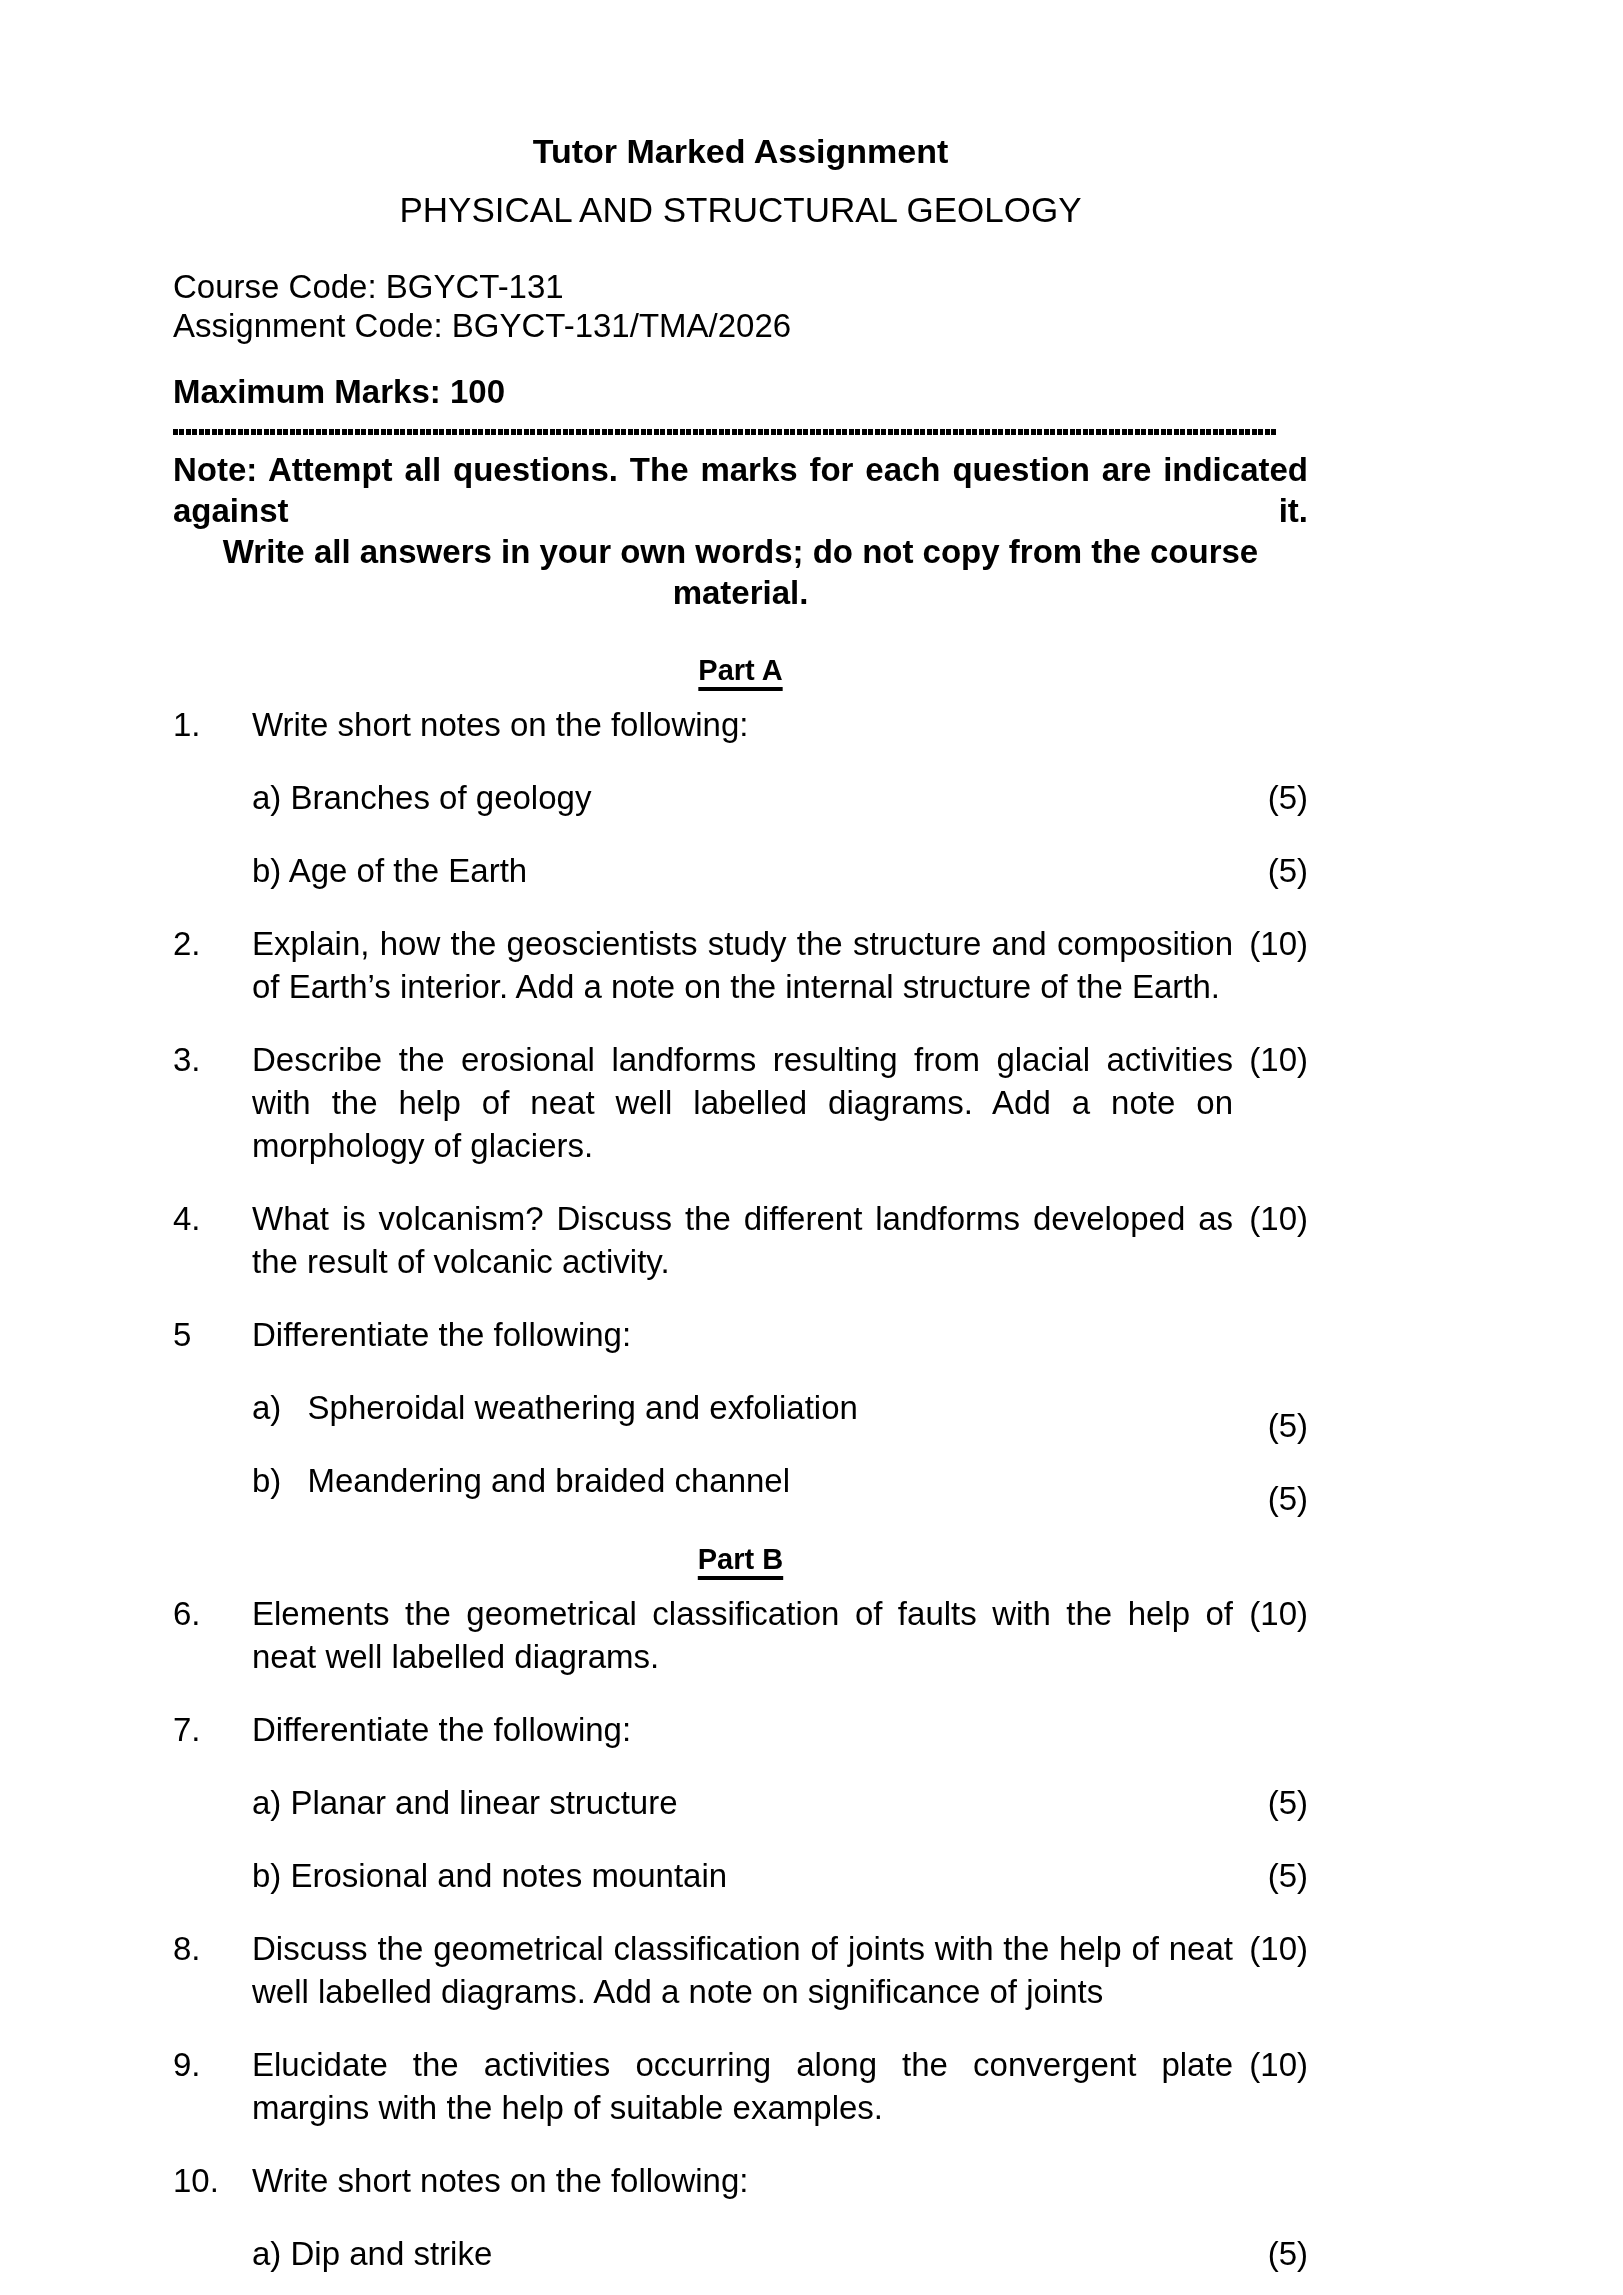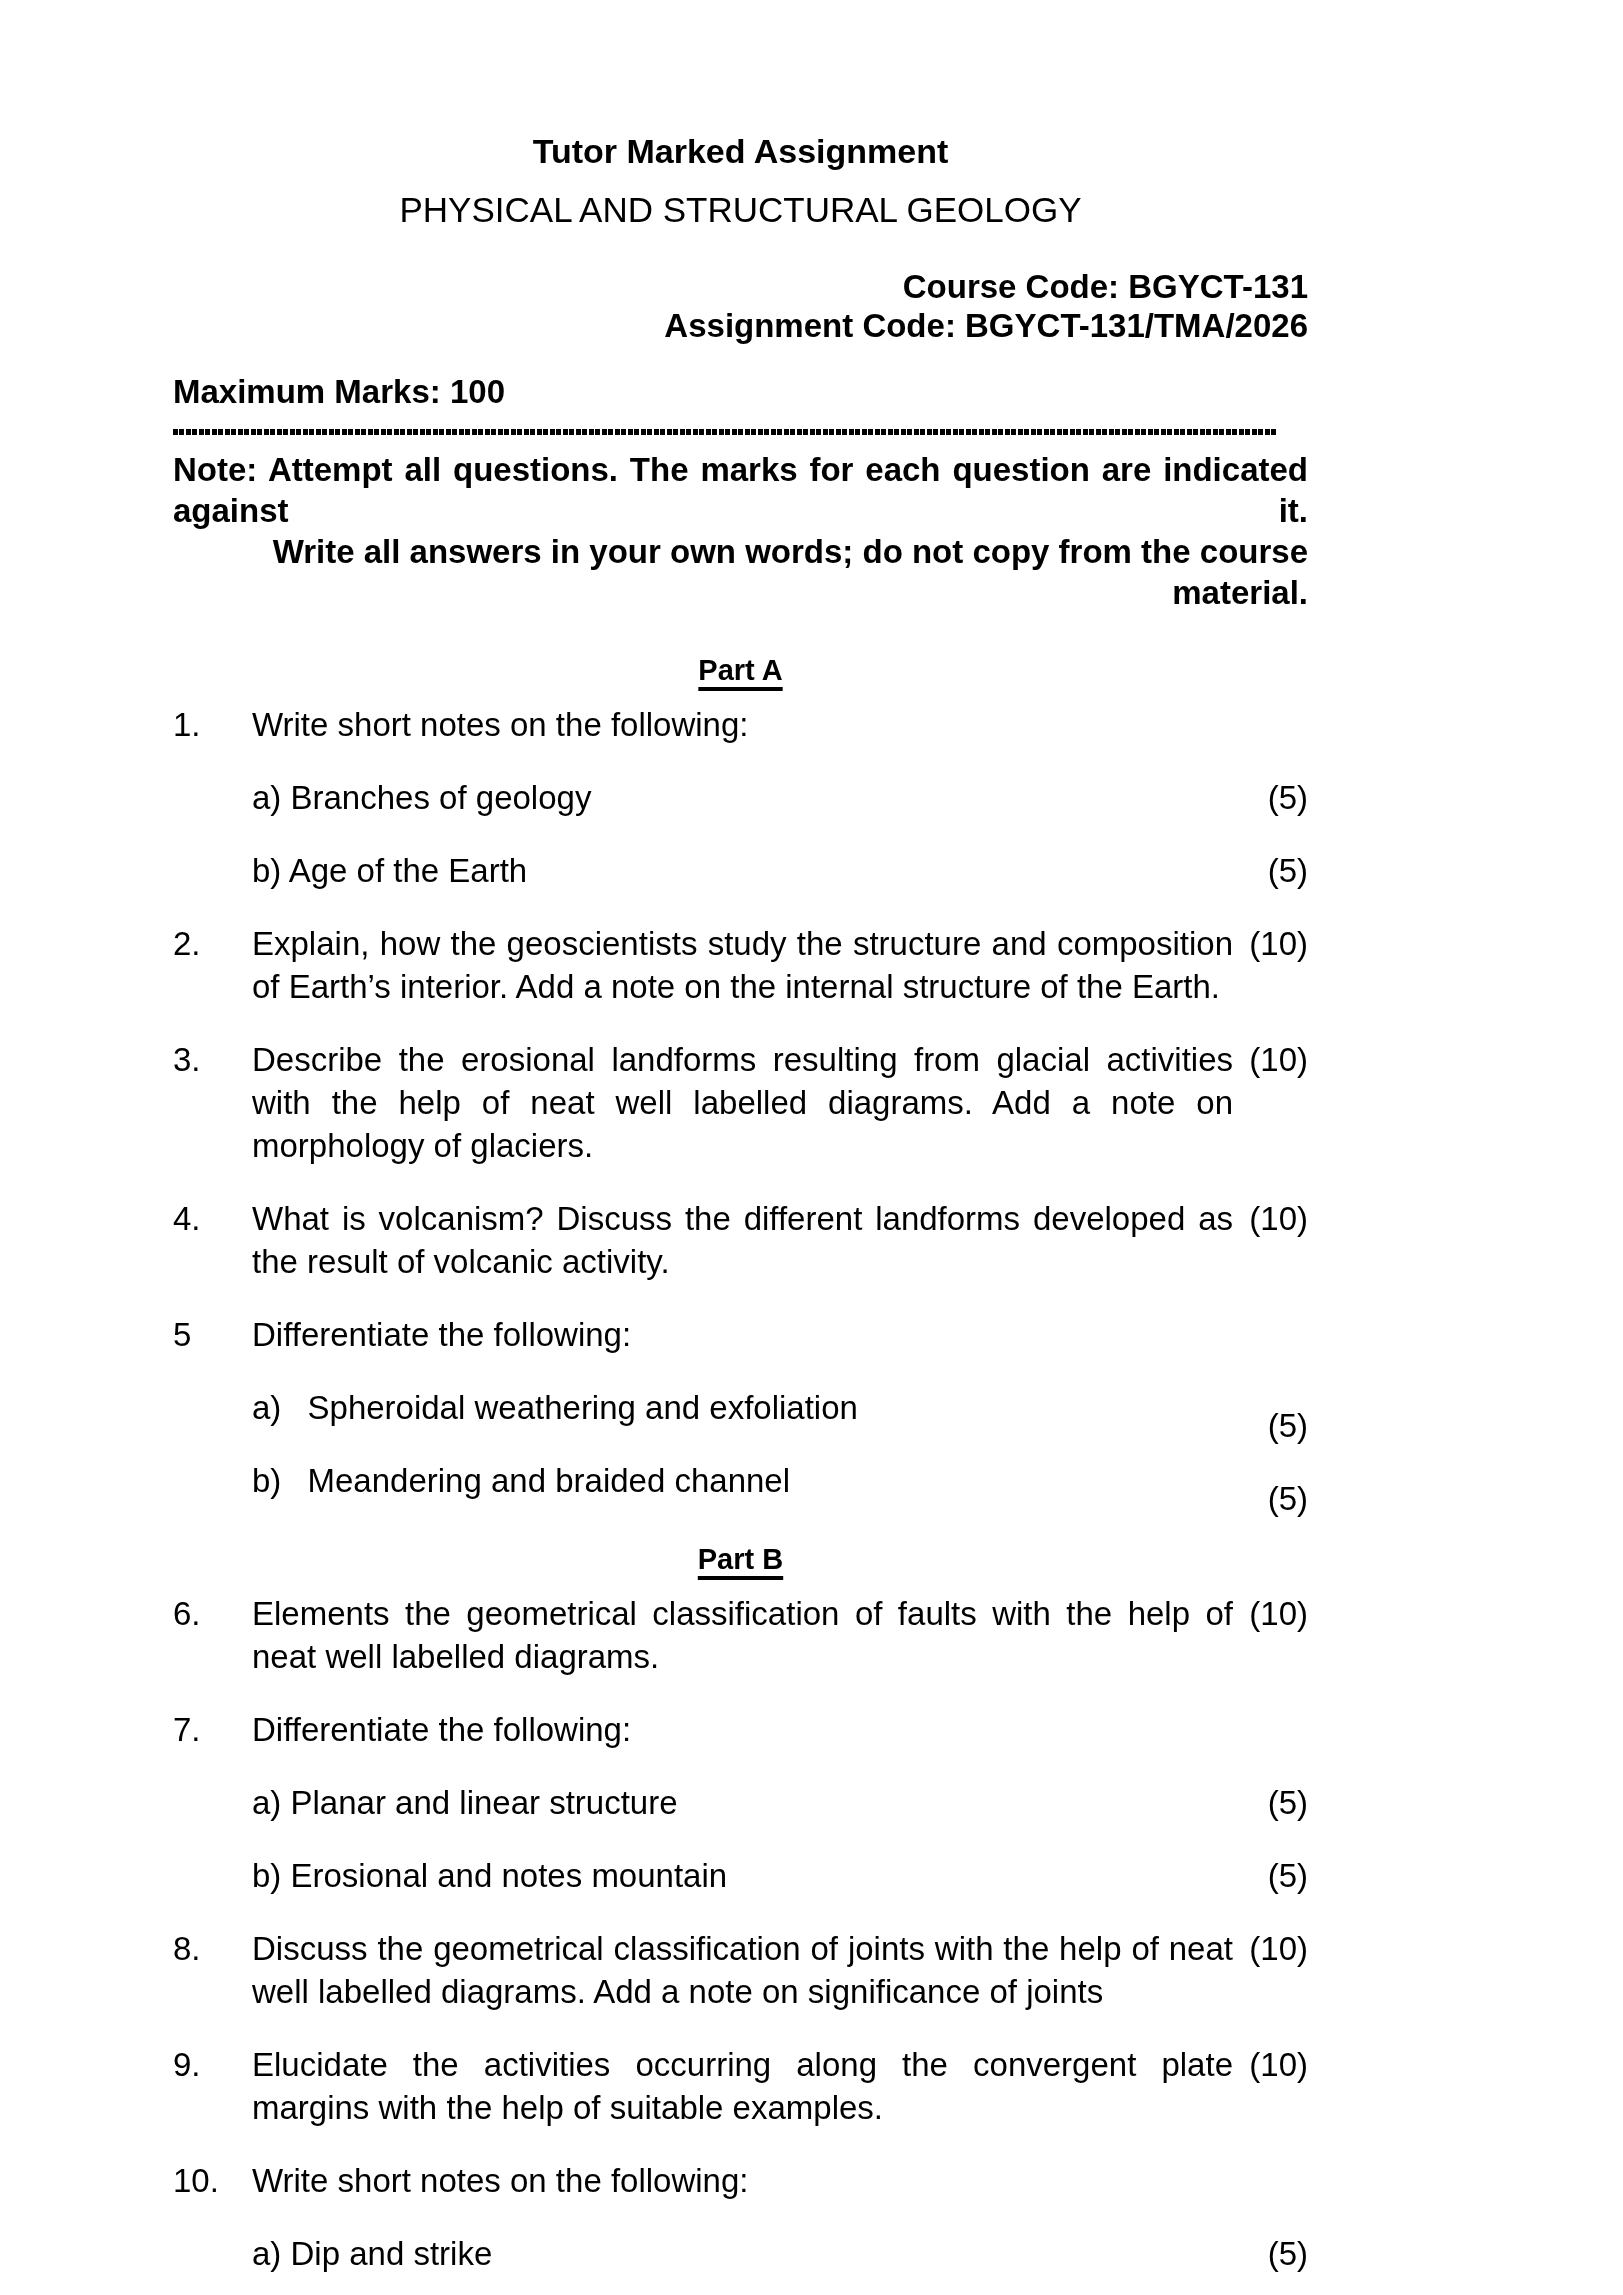--- a/index.html
+++ b/index.html
@@ -17,36 +17,36 @@
   }
   .doc-title {
     font-size: 34px; font-weight: bold;
     text-align: center; line-height: 41px; margin: 0;
   }
   .doc-subtitle {
     font-size: 35px; font-weight: normal;
     text-align: center; line-height: 43px; margin: 15.7px 0 0 0;
   }
   .meta {
-    font-weight: bold; text-align: right;
+    font-weight: normal; 
     line-height: 39px; margin-top: 36px;
   }
   .maxmarks {
     font-weight: bold; 
     line-height: 39px; margin-top: 27.5px;
   }
   .divider {
     margin-top: 17.7px;
     height: 5.9px;
     width: calc(100% - 31px);
     background: repeating-linear-gradient(90deg, #000 0 4.6px, transparent 4.6px 6.5px);
   }
   .note { font-weight: bold; line-height: 41px; margin-top: 14.4px; }
   .note-l1 { text-align: justify; text-align-last: justify; }
-  .note-l2 { text-align: right; }
+  .note-l2 { text-align: center; }
   .part-heading {
     font-size: 29px; font-weight: bold;
     text-align: center; line-height: 41px;
     margin: 37px 0 0 0;
     text-decoration: underline;
     text-decoration-thickness: 3.9px;
     text-underline-offset: 6.5px;
   }
   .q {
     display: grid;

